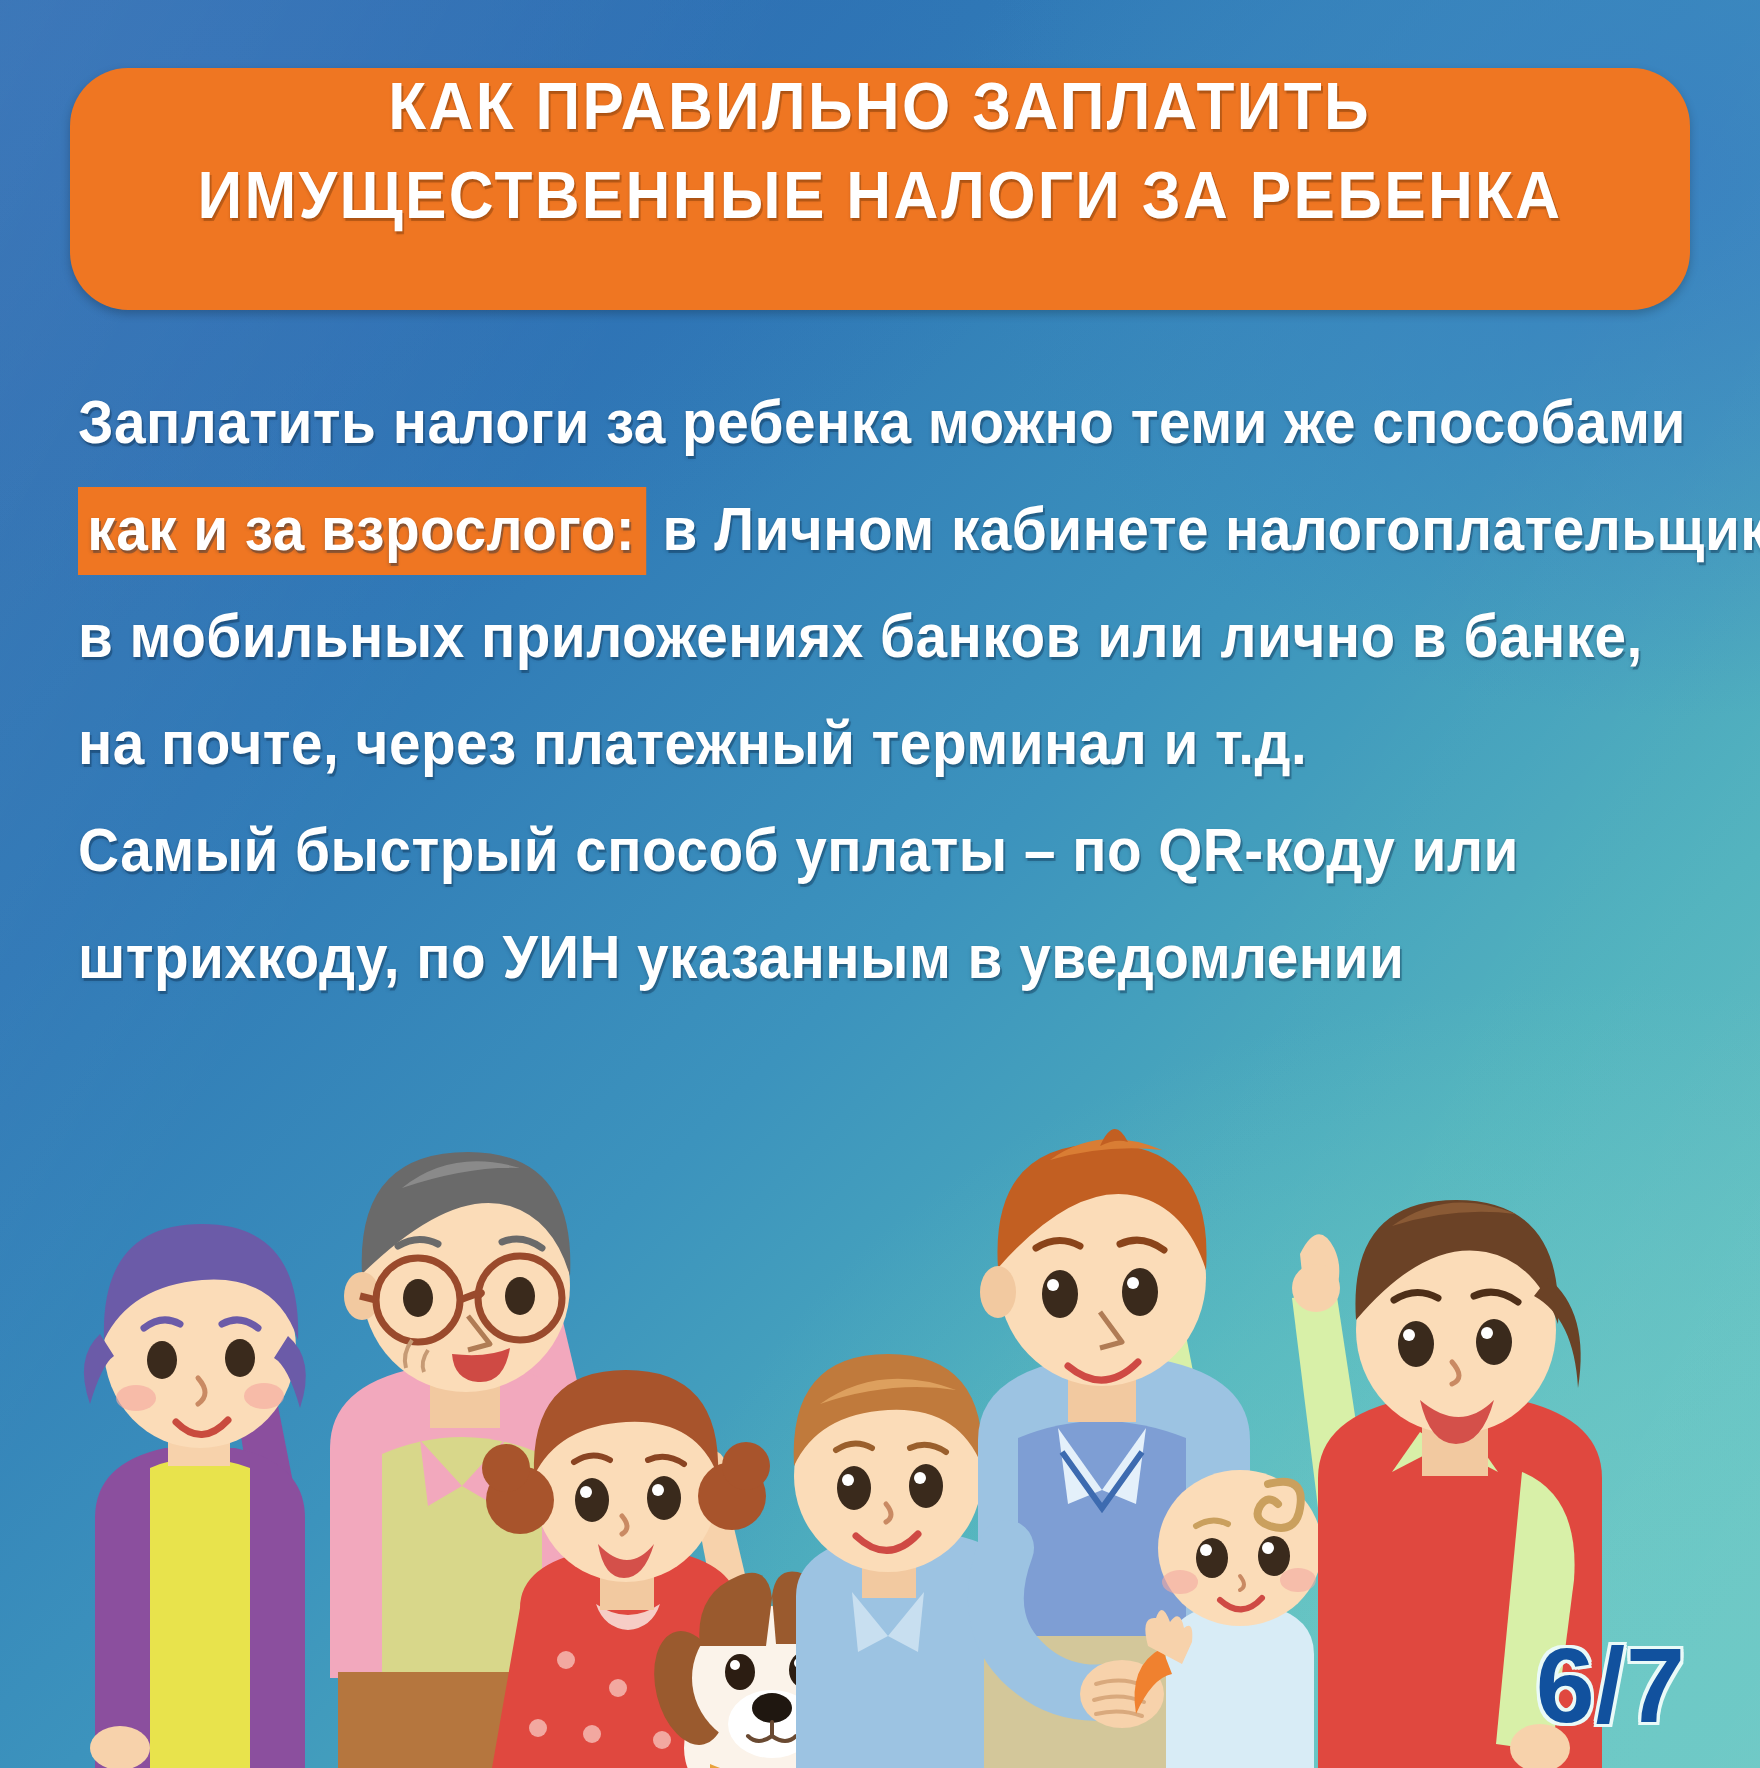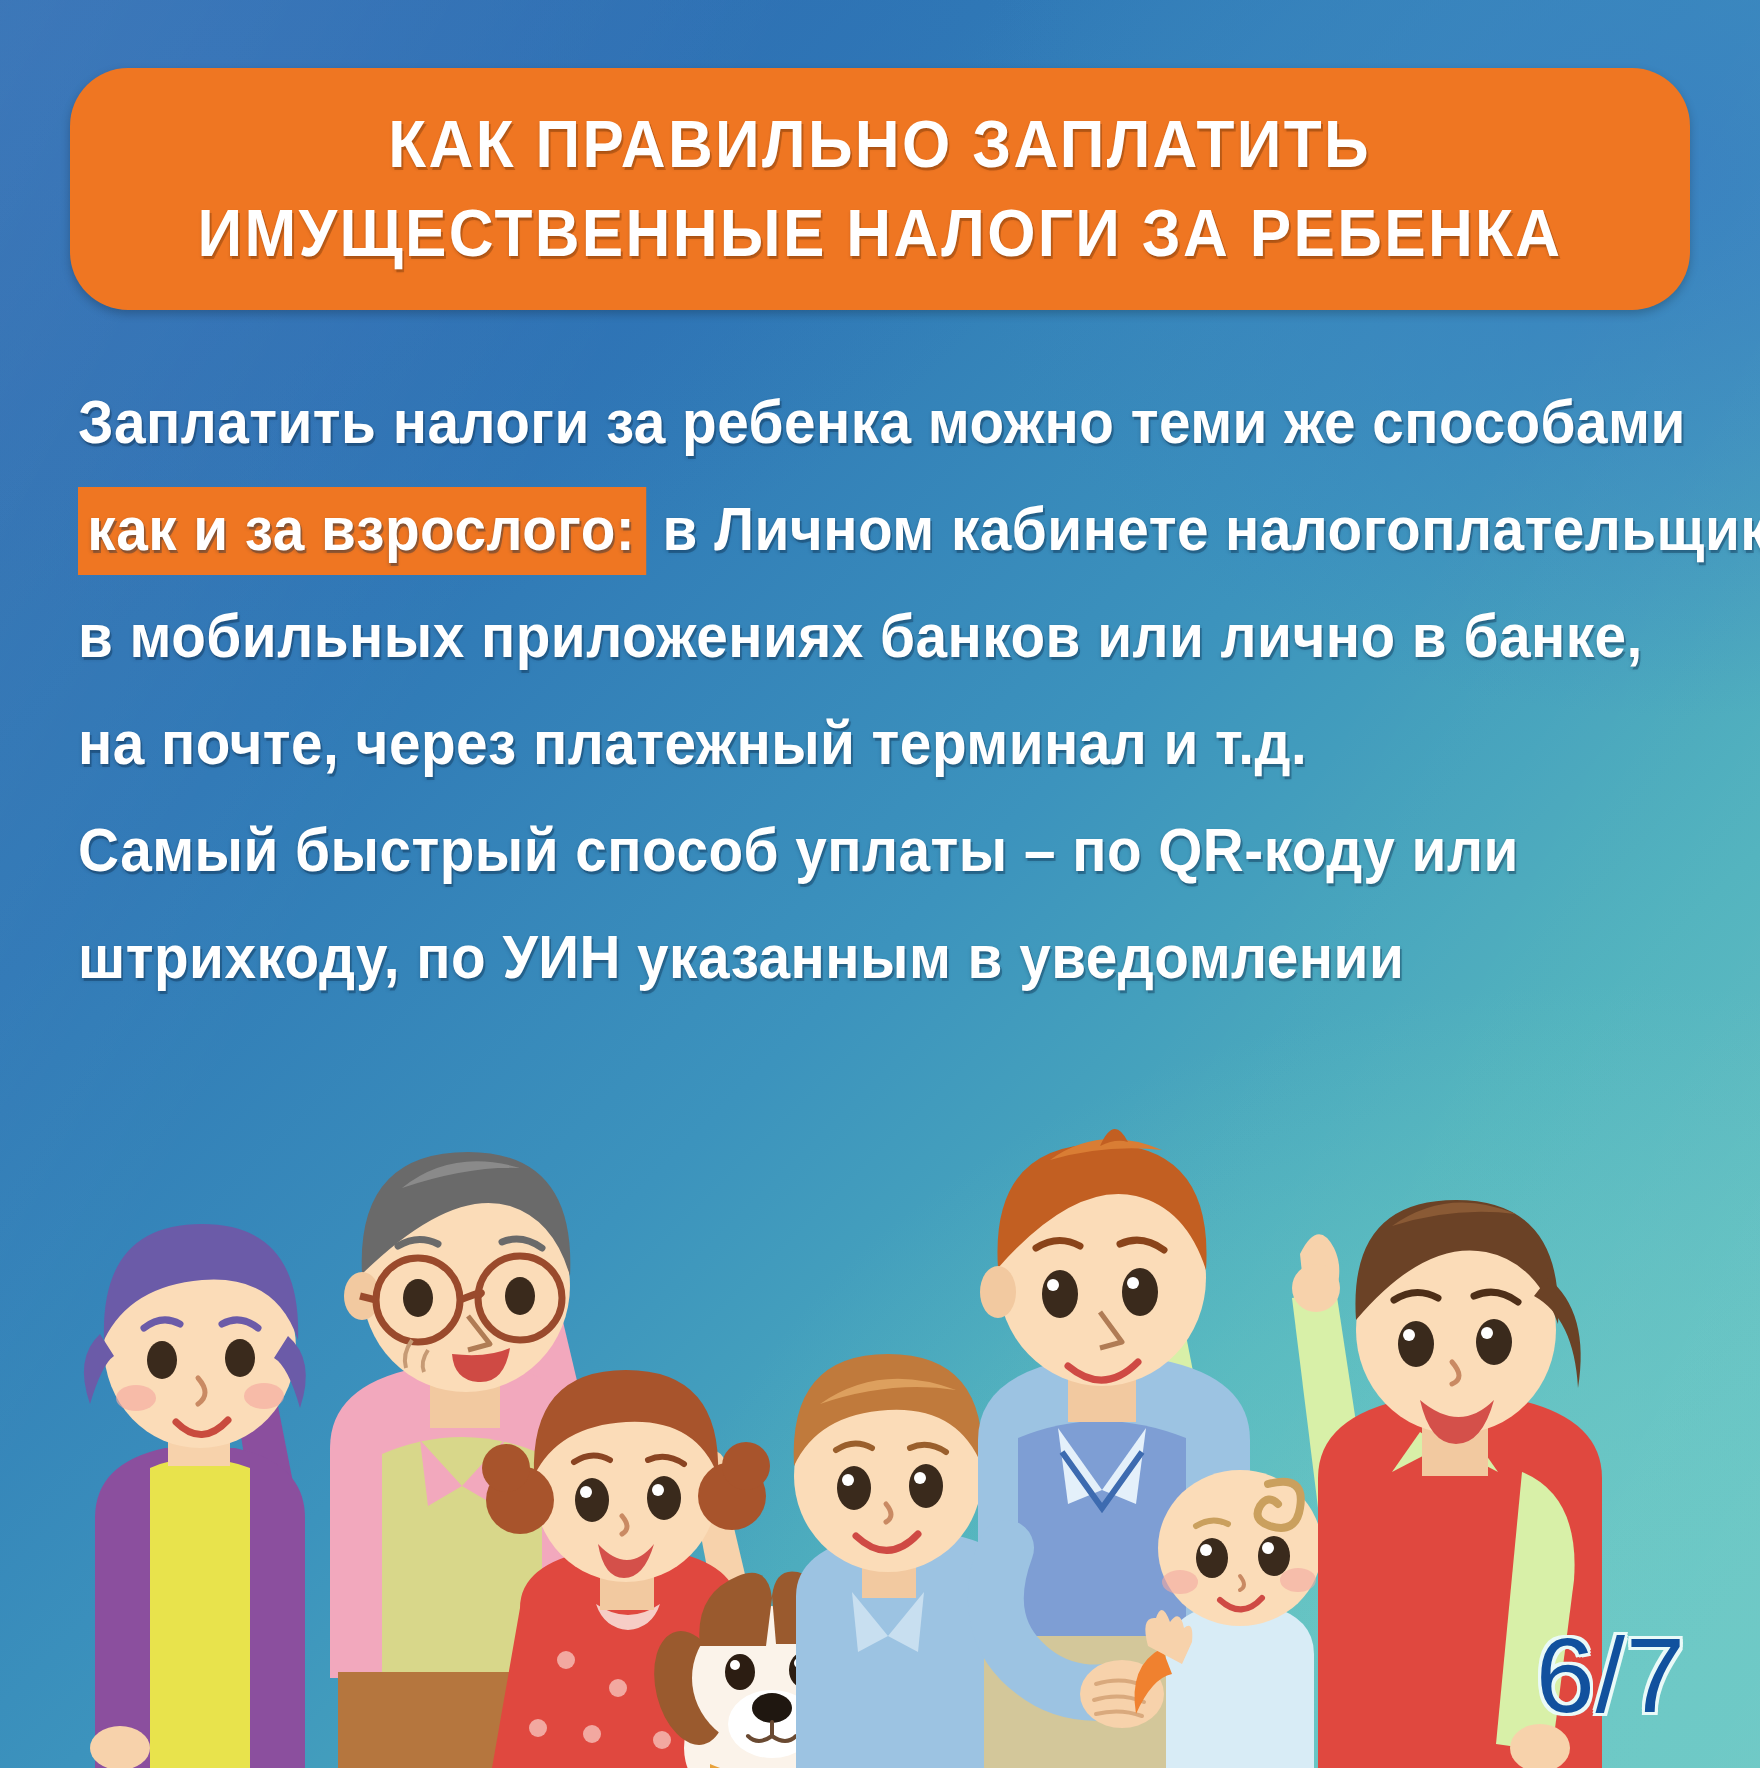--- a/index.html
+++ b/index.html
@@ -36,21 +36,20 @@
     left: 70px;
     top: 68px;
     width: 1620px;
     height: 242px;
     background: #ef7622;
     border-radius: 58px;
     box-shadow: 0 4px 10px rgba(0,0,0,0.22);
     display: flex;
     flex-direction: column;
     align-items: center;
-    justify-content: center;
     gap: 12px;
   }
   .title-line {
     color: #ffffff;
     font-size: 66px;
     line-height: 1.17;
     font-weight: 700;
     letter-spacing: 2.5px;
     text-align: center;
     white-space: nowrap;
@@ -86,24 +85,24 @@
     background: #ef7622;
     padding: 8px 12px 12px 10px;
     box-decoration-break: clone;
     -webkit-box-decoration-break: clone;
   }
 
   
   .page-counter {
     position: absolute;
     right: 74px;
-    bottom: 40px;
+    bottom: 30px;
     color: #11519e;
     font-size: 106px;
-    font-weight: 400;
+    font-weight: 700;
     letter-spacing: 1px;
     line-height: 1;
     text-shadow:
       -3px 0 0 #eafaf8, 3px 0 0 #eafaf8,
       0 -3px 0 #eafaf8, 0 3px 0 #eafaf8,
       -3px -3px 0 #eafaf8, 3px -3px 0 #eafaf8,
       -3px 3px 0 #eafaf8, 3px 3px 0 #eafaf8;
   }
 
   

